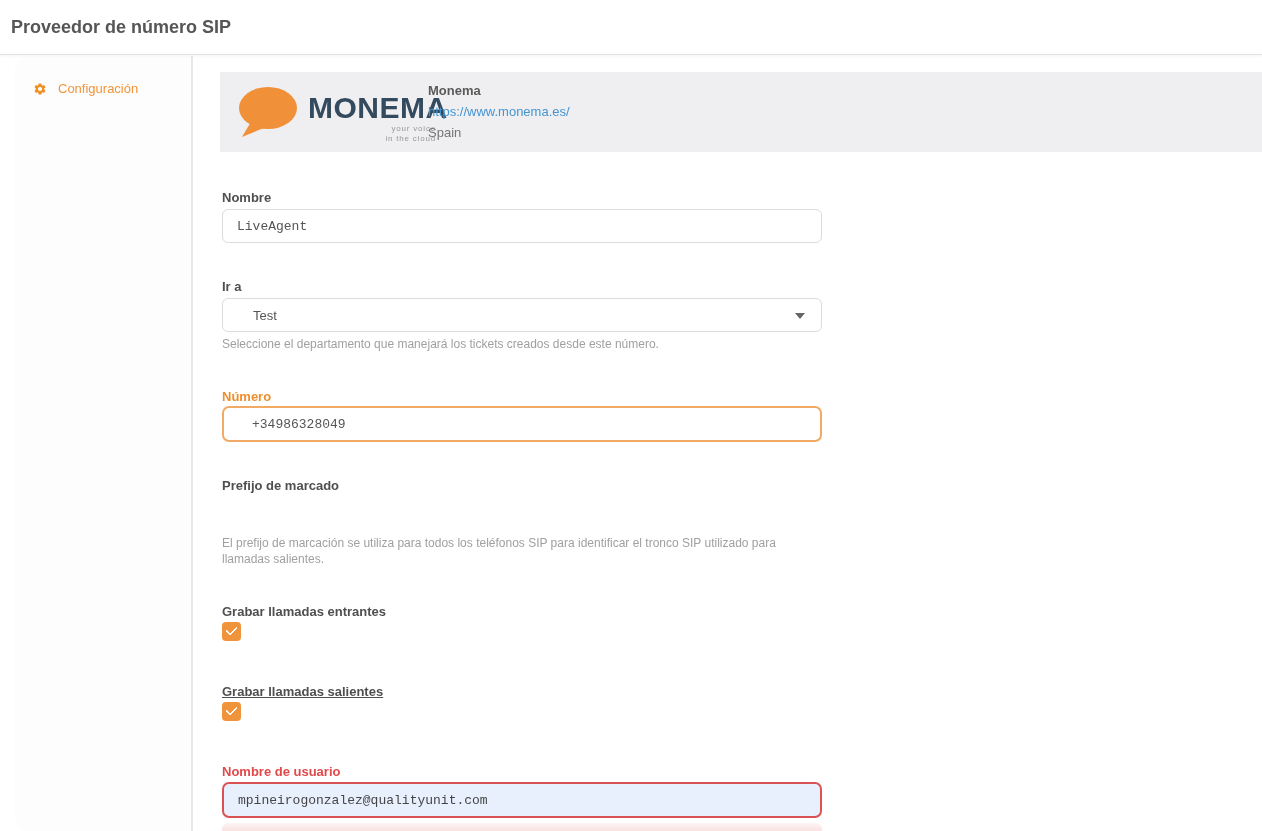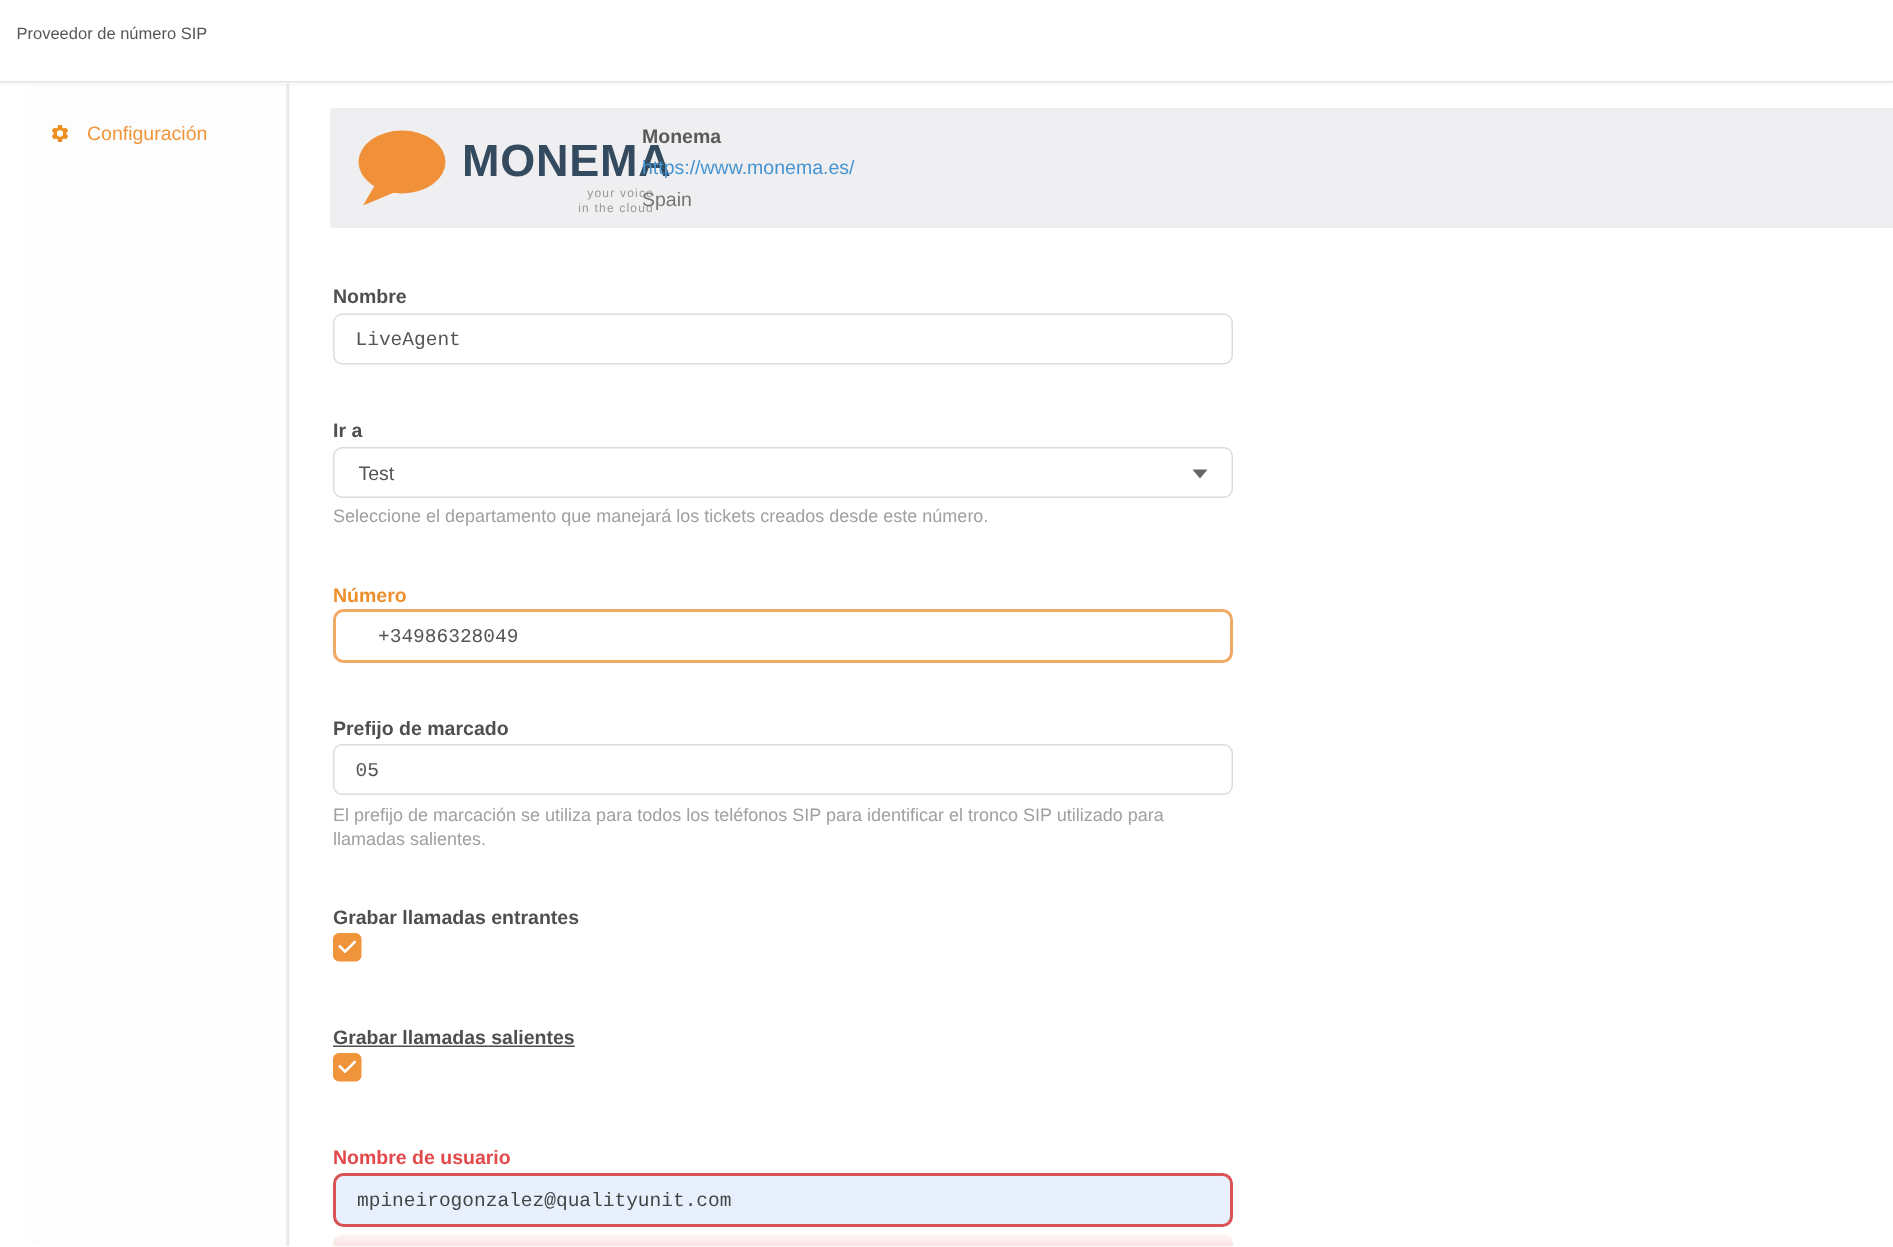--- a/index.html
+++ b/index.html
@@ -3,21 +3,21 @@
 <meta charset="utf-8">
 <style>
   * { margin:0; padding:0; box-sizing:border-box; }
   html,body { background:#fff; }
   body { font-family:"Liberation Sans", sans-serif; }
   .screen { position:relative; width:1262px; height:831px; background:#fff; overflow:hidden; }
 
   
   .topbar { position:absolute; left:0; top:0; width:1262px; height:55px; background:#fff;
             border-bottom:1px solid #e3e3e3; box-shadow:0 1px 3px rgba(0,0,0,.05); z-index:5; }
-  .topbar .title { position:absolute; left:11px; top:17px; font-size:11px; font-weight:400; color:#565656; }
+  .topbar .title { position:absolute; left:11px; top:17px; font-size:18px; font-weight:700; color:#565656; }
 
   
   .sidebar { position:absolute; left:15px; top:56px; width:191px; height:775px; background:#fdfdfd;border-radius:13px; }
   .v-divider { position:absolute; left:191px; top:56px; width:2px; height:775px; background:#e8e8e8; }
   .side-item { position:absolute; left:18px; top:25px; display:flex; align-items:center; cursor:pointer; }
   .side-item svg { width:14px; height:14px; display:block; }
   .side-item .side-label { margin-left:11px; font-size:13px; color:#f0953a; }
 
   
   .main { position:absolute; left:193px; top:56px; width:1069px; height:775px; background:#fff; }
@@ -40,21 +40,21 @@
   .f-label.red { color:#e2494b; }
   .f-input { position:absolute; left:29px; width:600px; height:34px; background:#fff;
              border:1px solid #dcdcdc; border-radius:6px; font-family:Liberation Mono, monospace;
              font-size:13px; color:#555; padding:0 14px; outline:none; }
   .f-input.orange-border { height:36px; border:2px solid #f1a966; border-radius:7px;padding-left:28px; }
   .f-input.red-border { height:36px; border:2px solid #d95254; border-radius:7px; background:#e8f0fe; color:#454545; }
   .f-help { position:absolute; left:29px; width:585px; font-size:12px; line-height:1.3; color:#a0a0a0; }
 
   .fake-select { position:absolute; left:29px; width:600px; height:34px; background:#fff;
                  border:1px solid #dcdcdc; border-radius:6px; font-size:13px; color:#555;
-                 display:flex; align-items:center; padding:0 16px; cursor:pointer; }
+                 display:flex; align-items:center; padding:0 30px; cursor:pointer; }
   .caret { position:absolute; right:16px; top:14px; width:0; height:0;
            border-left:5px solid transparent; border-right:5px solid transparent; border-top:6px solid #666; }
 
   .checkbox { position:absolute; left:29px; width:19px; height:19px; background:#f0943c; border-radius:4px; cursor:pointer; }
   .checkbox::after { content:""; position:absolute; left:4px; top:4px; width:9px; height:5px;
                      border-left:2px solid #fff; border-bottom:2px solid #fff; border-radius:1px;
                      transform:rotate(-45deg); }
 
   .error-strip { position:absolute; left:29px; top:767px; width:600px; height:8px;
                  background:linear-gradient(#fdf4f4,#fae2e2); border-radius:6px 6px 0 0; }
@@ -116,21 +116,20 @@
     <div class="fake-select" id="sel-ira">
       <span>Test</span>
       <span class="caret"></span>
     </div>
     <div class="f-help" id="help-ira">Seleccione el departamento que manejará los tickets creados desde este número.</div>
 
     <div class="f-label orange" id="lbl-numero">Número</div>
     <input class="f-input orange-border" id="inp-numero" type="text" value="+34986328049" style="">
 
     <div class="f-label" id="lbl-prefijo">Prefijo de marcado</div>
-    <input class="f-input" id="inp-prefijo" type="text" value="05" style="">
     <div class="f-help" id="help-prefijo">El prefijo de marcación se utiliza para todos los teléfonos SIP para identificar el tronco SIP utilizado para llamadas salientes.</div>
 
     <div class="f-label" id="lbl-entrantes">Grabar llamadas entrantes</div>
     <div class="checkbox" id="chk-entrantes"></div>
 
     <div class="f-label" id="lbl-salientes">Grabar llamadas salientes</div>
     <div class="checkbox" id="chk-salientes"></div>
 
     <div class="f-label red" id="lbl-usuario">Nombre de usuario</div>
     <input class="f-input red-border" id="inp-usuario" type="text" value="mpineirogonzalez@qualityunit.com" style="">

